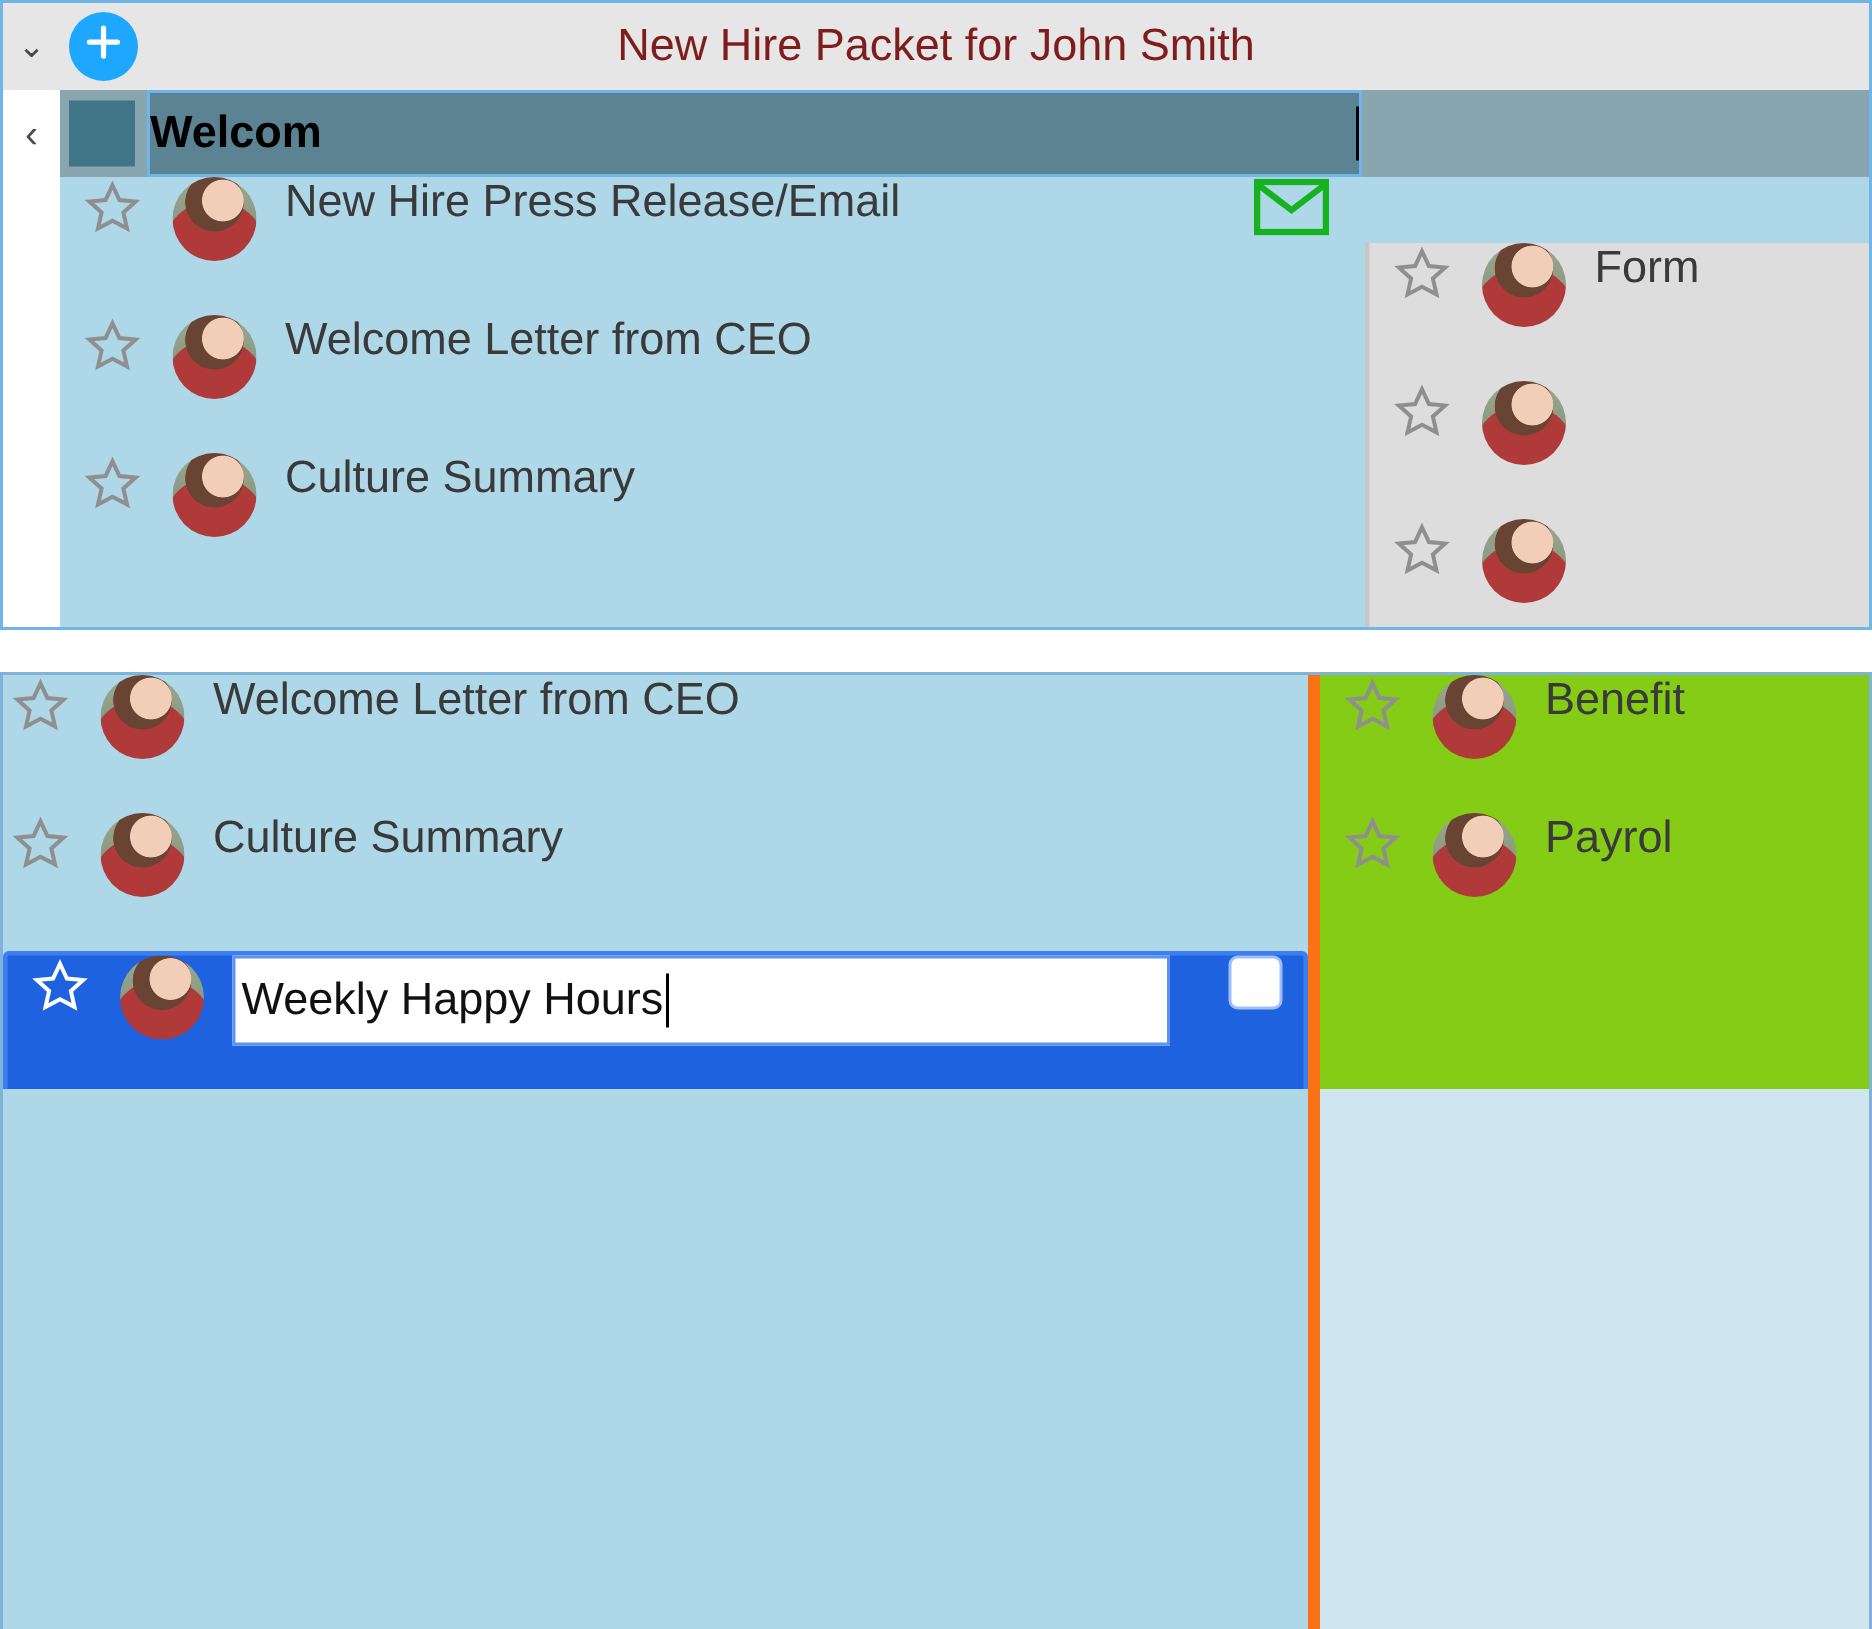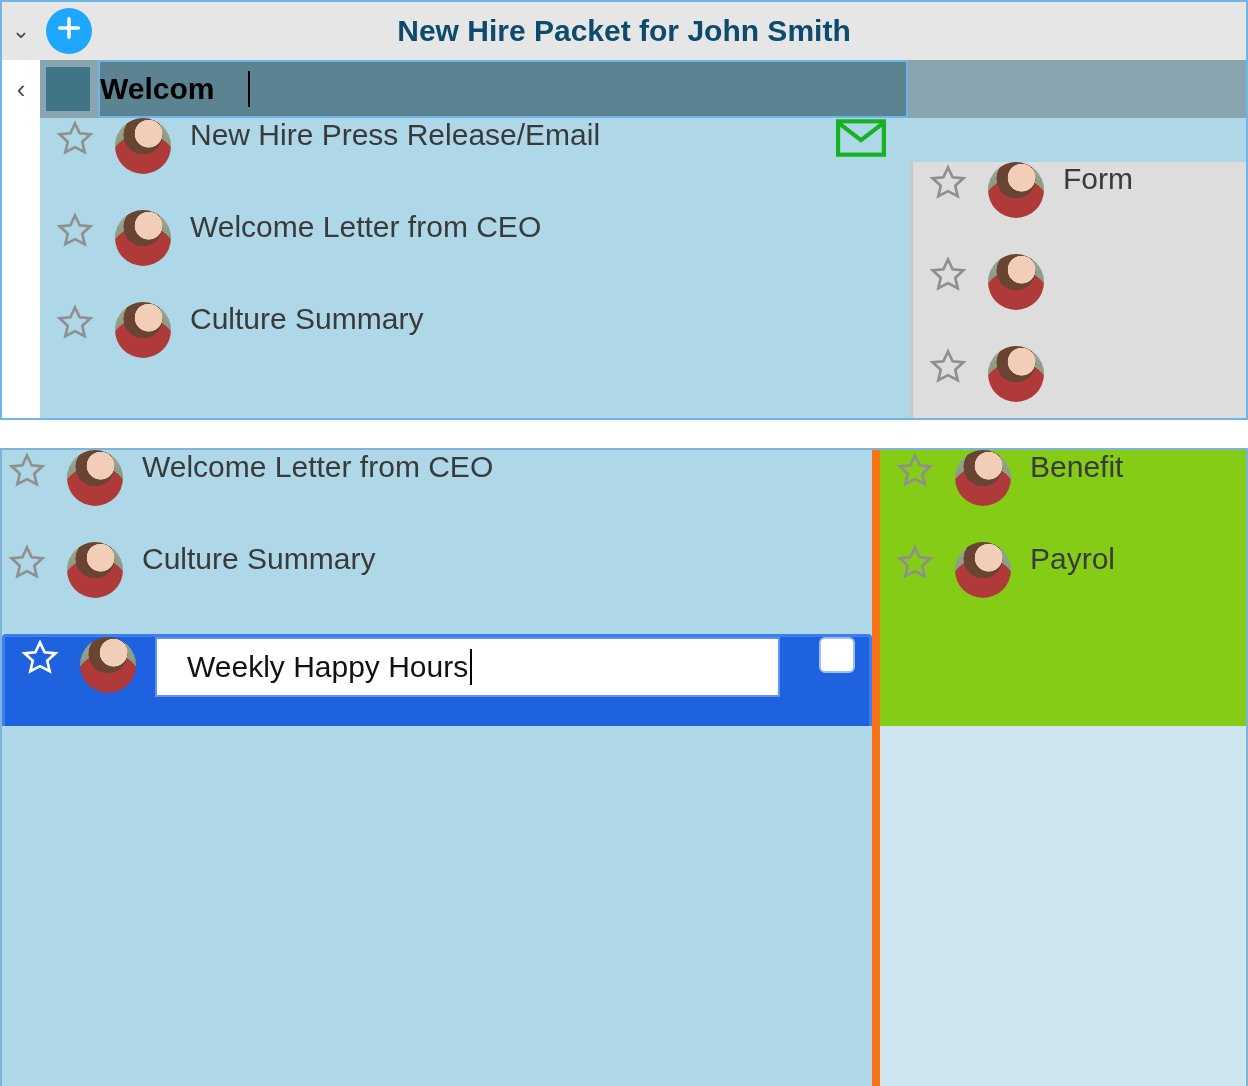--- a/index.html
+++ b/index.html
@@ -40,23 +40,23 @@
     background: #1ea7ff;
     display: flex; align-items: center; justify-content: center;
     margin-left: 6px;
     cursor: pointer;
   }
   .addbtn svg { width: 28px; height: 28px; }
   .title {
     position: absolute;
     left: 0; right: 0;
     text-align: center;
-    font-weight: 700;
+    font-weight: 400;
     font-size: 30px;
-    color: #0c4a6e;
+    color: #7f1d1d;
     pointer-events: none;
   }
 
   .colhdr-row {
     display: flex;
     height: 58px;
     background: #89a6b0;
   }
   .back {
     width: 38px;
@@ -71,21 +71,21 @@
     width: 44px; height: 44px;
     margin: 7px 8px 7px 6px;
     background: #3f7587;
     flex: none;
   }
   .colA-hdr {
     position: relative;
     flex: 0 0 810px;
     background: #5b8392;
     border: 2px solid #6fb5e8;
-    display: flex; align-items: center; justify-content: flex-start; gap: 32px;
+    display: flex; align-items: center; justify-content: space-between; gap: 32px;
   }
   .colA-hdr .cur {
     width: 2px; height: 36px; background: #000;
     margin-left: 2px;
   }
   .hdr-input {
     font-weight: 700;
     font-size: 30px;
     color: #000;
     text-align: center;
@@ -186,21 +186,21 @@
     border-radius: 4px;
     height: 96px;
     margin: 0 0;
   }
   .card.editing .star svg path { stroke: #ffffff; }
   .card.editing .tinput {
     flex: 1;
     height: 60px;
     background: #ffffff;
     border: 2px solid #5d93f2;
-    padding: 6px 30px;
+    padding: 6px 4px;
     font-size: 30px;
     color: #111;
     display: flex;
     align-items: center;
   }
   .card.editing .tinput .cur {
     width: 2px; height: 36px; background: #000; margin-left: 2px;
   }
   .chk {
     width: 36px; height: 36px;

